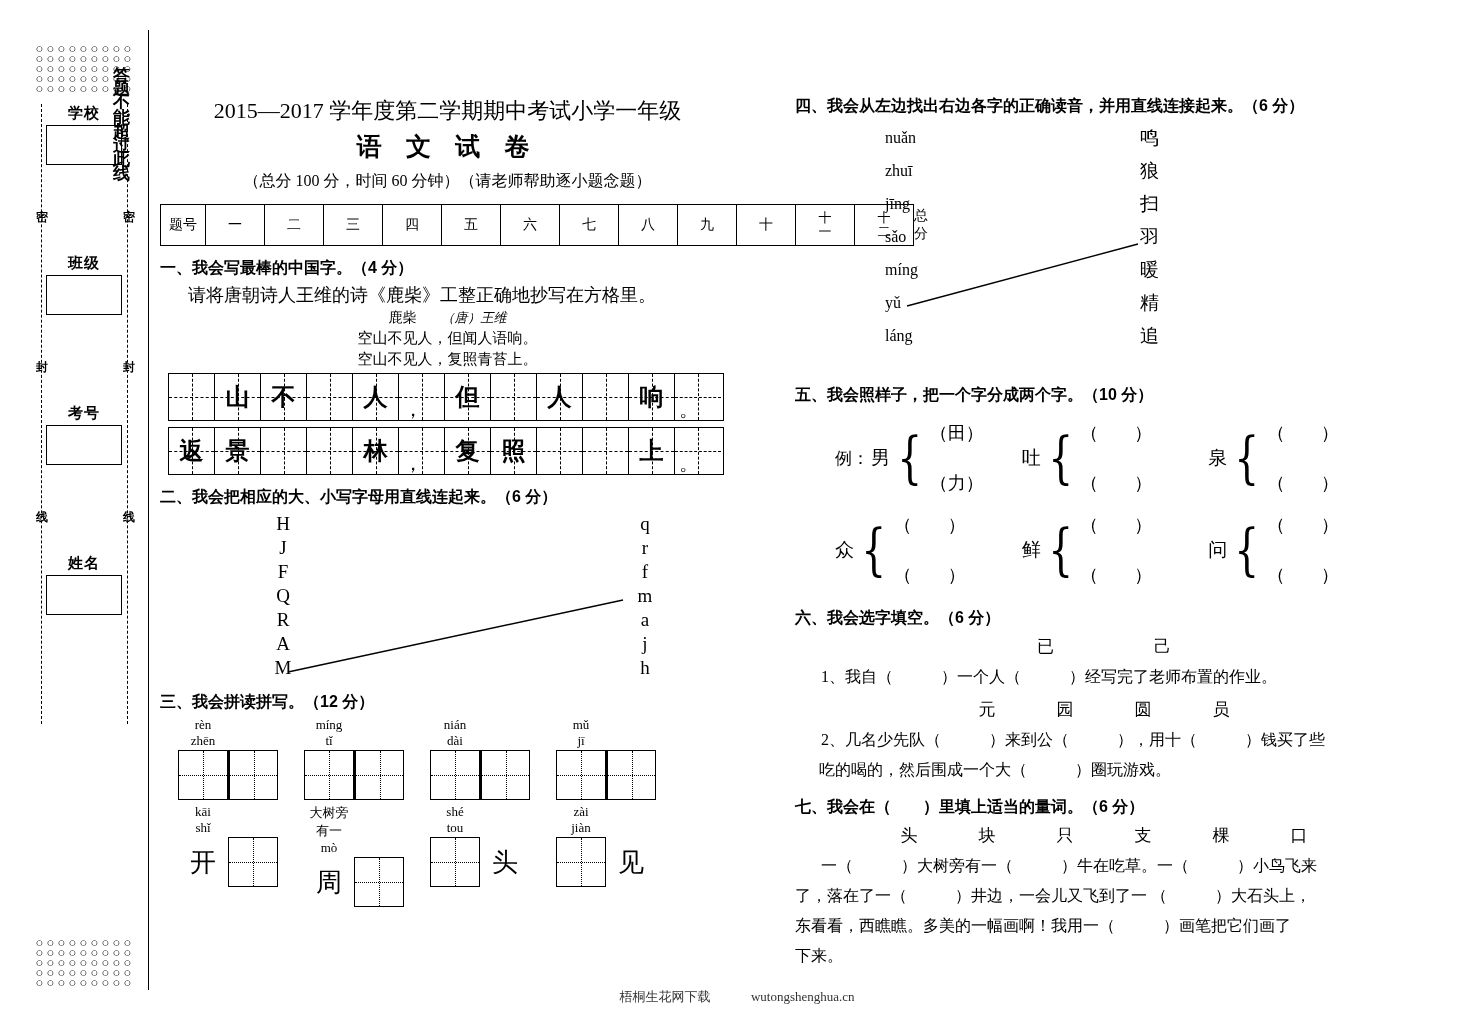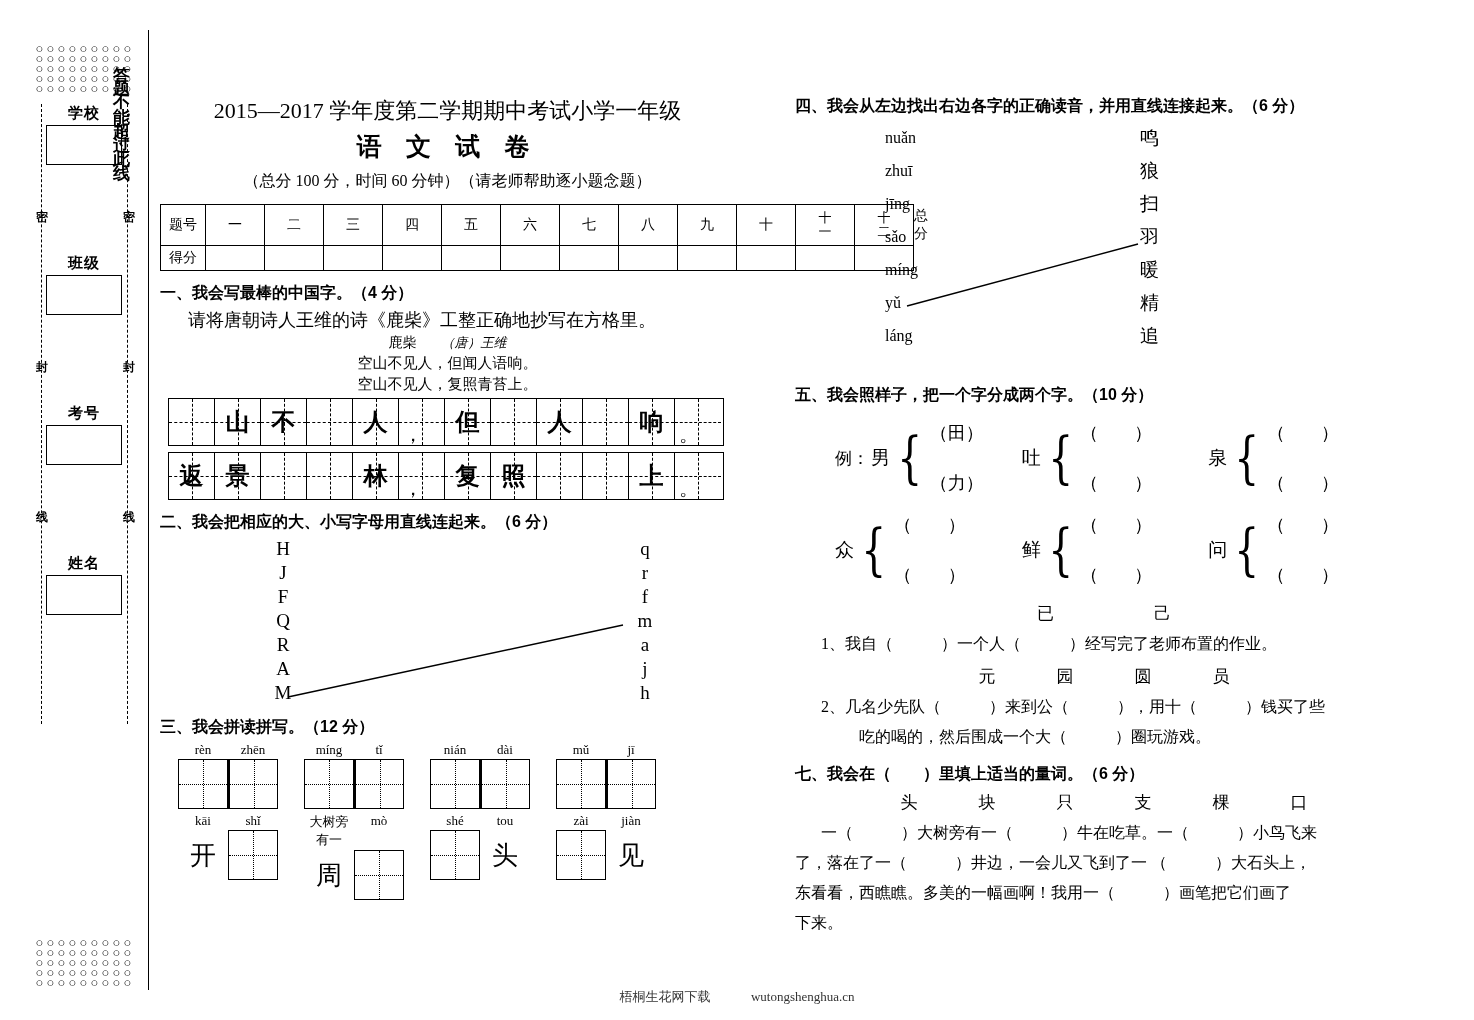--- a/index.html
+++ b/index.html
@@ -61,21 +61,21 @@
 
   
   .match{position:relative;height:168px;margin:4px 0 0 0;}
   .mcol{position:absolute;font-size:19px;line-height:24px;text-align:center;width:30px;}
   .mcol.left{left:108px;} .mcol.right{left:470px;}
   .match svg{position:absolute;left:0;top:0;overflow:visible;}
 
   
   .pyrow{display:flex;margin:4px 0 2px 18px;}
   .pygroup{margin-right:26px;}
-  .pylab{display:flex;font-size:13px;font-family:"Liberation Serif",serif;margin-bottom:1px;}
+  .pylab{display:flex;font-size:13px;font-family:"Liberation Serif",serif;margin-bottom:1px;flex-direction:column;}
   .pylab span{width:50px;text-align:center;}
   .pyboxes{display:flex;}
   .pybox{width:50px;height:50px;border:1px solid #000;box-sizing:border-box;position:relative;}
   .pybox+.pybox{border-left:2px solid #000;}
   .pybox:before{content:"";position:absolute;left:0;right:0;top:50%;border-top:1px dotted #000;}
   .pybox:after{content:"";position:absolute;top:0;bottom:0;left:50%;border-left:1px dotted #000;}
   .pychar{width:50px;height:50px;display:flex;align-items:center;justify-content:center;font-size:26px;}
 
   
   .rmatch{position:relative;height:252px;}
@@ -256,36 +256,20 @@
             <td class="ct">九</td>
             <td class="ct">十</td>
             <td class="ct">
               <div class="stack">十<br>一</div>
             </td>
             <td class="ct">
               <div class="stack">十<br>二</div>
             </td>
             <td>总分</td>
           </tr>
-          <tr>
-            <td class="c0">得分</td>
-            <td></td>
-            <td></td>
-            <td></td>
-            <td></td>
-            <td></td>
-            <td></td>
-            <td></td>
-            <td></td>
-            <td></td>
-            <td></td>
-            <td></td>
-            <td></td>
-            <td></td>
-          </tr>
         </tbody>
     </table>
 
     <div class="sec">一、我会写最棒的中国字。（4 分）</div>
     <div class="ind">请将唐朝诗人王维的诗《鹿柴》工整正确地抄写在方格里。</div>
     <div class="ctr small">
       <span>鹿柴</span>
       <span style="display:inline-block;width:18px;"></span>
       <span style="font-size:13px;font-style:italic;">（唐）王维</span>
     </div>
@@ -542,25 +526,26 @@
             <span class="splitbase">问</span>
             <span class="brace">{</span>
             <span class="braceparens">
               <span>（　　）</span>
               <span>（　　）</span>
             </span>
           </div>
         </div>
     </div>
 
+    <div class="sec">六、我会选字填空。（6 分）</div>
     <div class="optrow">已　　己</div>
     <div class="qline">1、我自（　　　）一个人（　　　）经写完了老师布置的作业。</div>
     <div class="optrow">元　园　圆　员</div>
     <div class="qline">2、几名少先队（　　　）来到公（　　　），用十（　　　）钱买了些</div>
-    <div class="qline" style="margin-left:64px;">吃的喝的，然后围成一个大（　　　）圈玩游戏。</div>
+    <div class="qline" style="margin-left:24px;">吃的喝的，然后围成一个大（　　　）圈玩游戏。</div>
 
     <div class="sec">七、我会在（　　）里填上适当的量词。（6 分）</div>
     <div class="optrow">头　块　只　支　棵　口</div>
     <div class="qpad" style="margin-left:26px;">一（　　　）大树旁有一（　　　）牛在吃草。一（　　　）小鸟飞来</div>
     <div class="qpad">了，落在了一（　　　）井边，一会儿又飞到了一 （　　　）大石头上，</div>
     <div class="qpad">东看看，西瞧瞧。多美的一幅画啊！我用一（　　　）画笔把它们画了</div>
     <div class="qpad">下来。</div>
   </div>
 
   <div class="footer">

